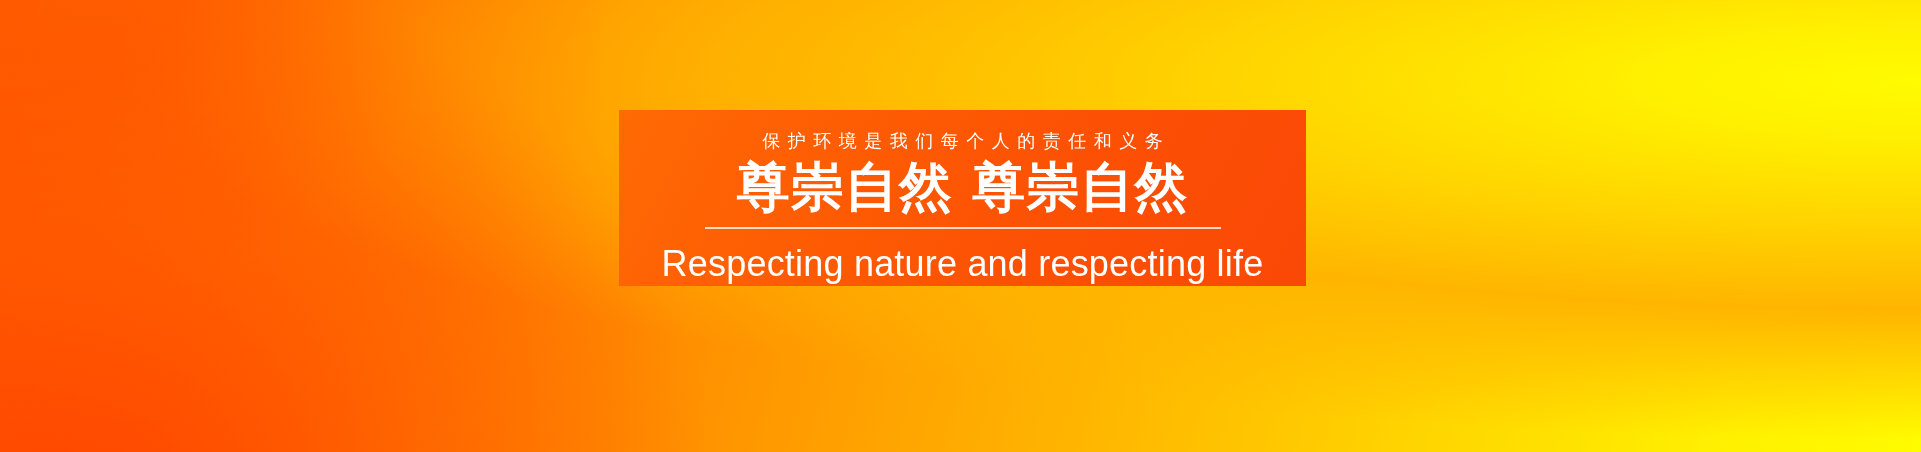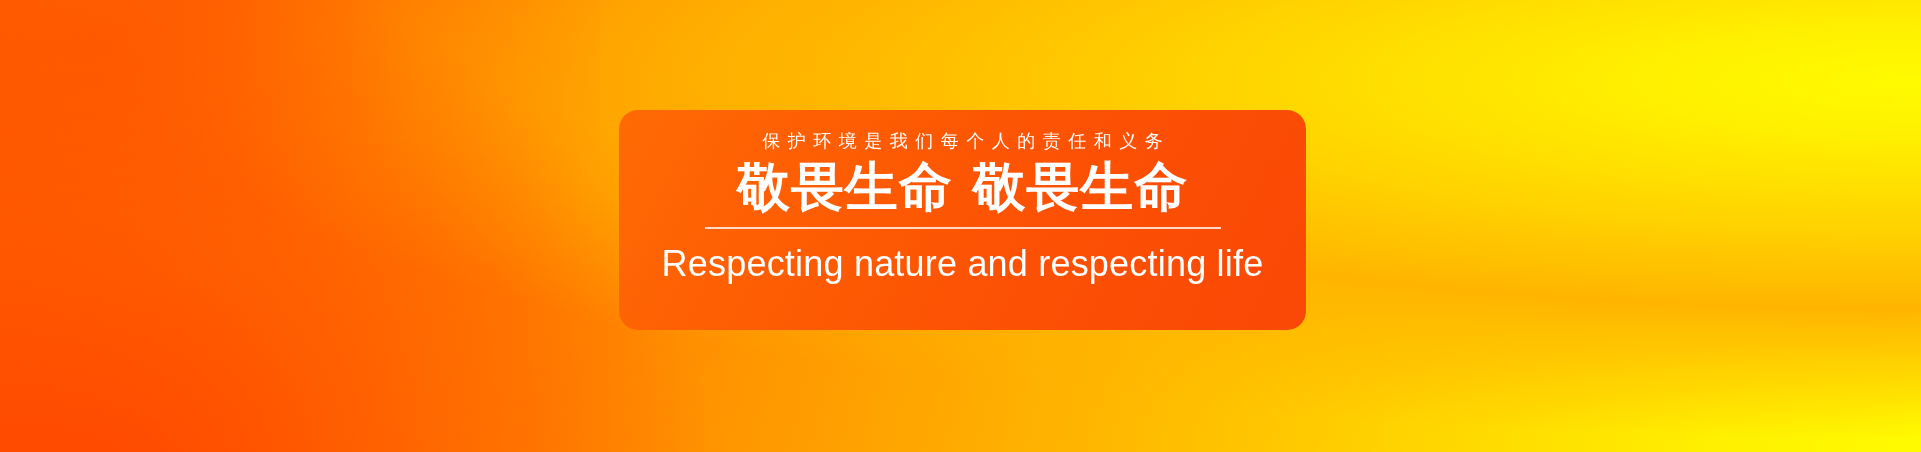--- a/index.html
+++ b/index.html
@@ -49,31 +49,30 @@
         rgba(255,92,0,0.70) 0%, rgba(255,120,0,0.30) 45%, rgba(255,150,0,0) 75%);
     pointer-events: none;
   }
 
   
   .panel {
     position: absolute;
     left: 619px;
     top: 110px;
     width: 687px;
-    height: 220px;
+    height: 176px;
     background: linear-gradient(118deg,
         #FF6A04 0%, #FE6203 18%, #FD5A03 38%,
         #FC5204 58%, #FB4D05 78%, #FA4806 100%);
     box-sizing: border-box;
     display: flex;
     flex-direction: column;
     align-items: center;
     justify-content: flex-start;
     padding-top: 22px;
-    border-radius: 19px;
   }
 
   
   .slogan-top {
     color: #FFFFFF;
     font-size: 18px;
     line-height: 1;
     font-weight: 400;
     letter-spacing: 7.5px;
     text-indent: 7.5px;
@@ -118,20 +117,20 @@
 
 <div class="banner">
 
   <div class="banner-glow-tl"></div>
   <div class="banner-glow-bl"></div>
 
   <div class="panel">
 
     <div class="slogan-top">保护环境是我们每个人的责任和义务</div>
 
-    <div class="headline">敬畏生命 敬畏生命</div>
+    <div class="headline">尊崇自然 尊崇自然</div>
 
     <div class="divider"></div>
 
     <div class="subtitle">Respecting nature and respecting life</div>
 
   </div>
 </div>
 
 </body></html>

